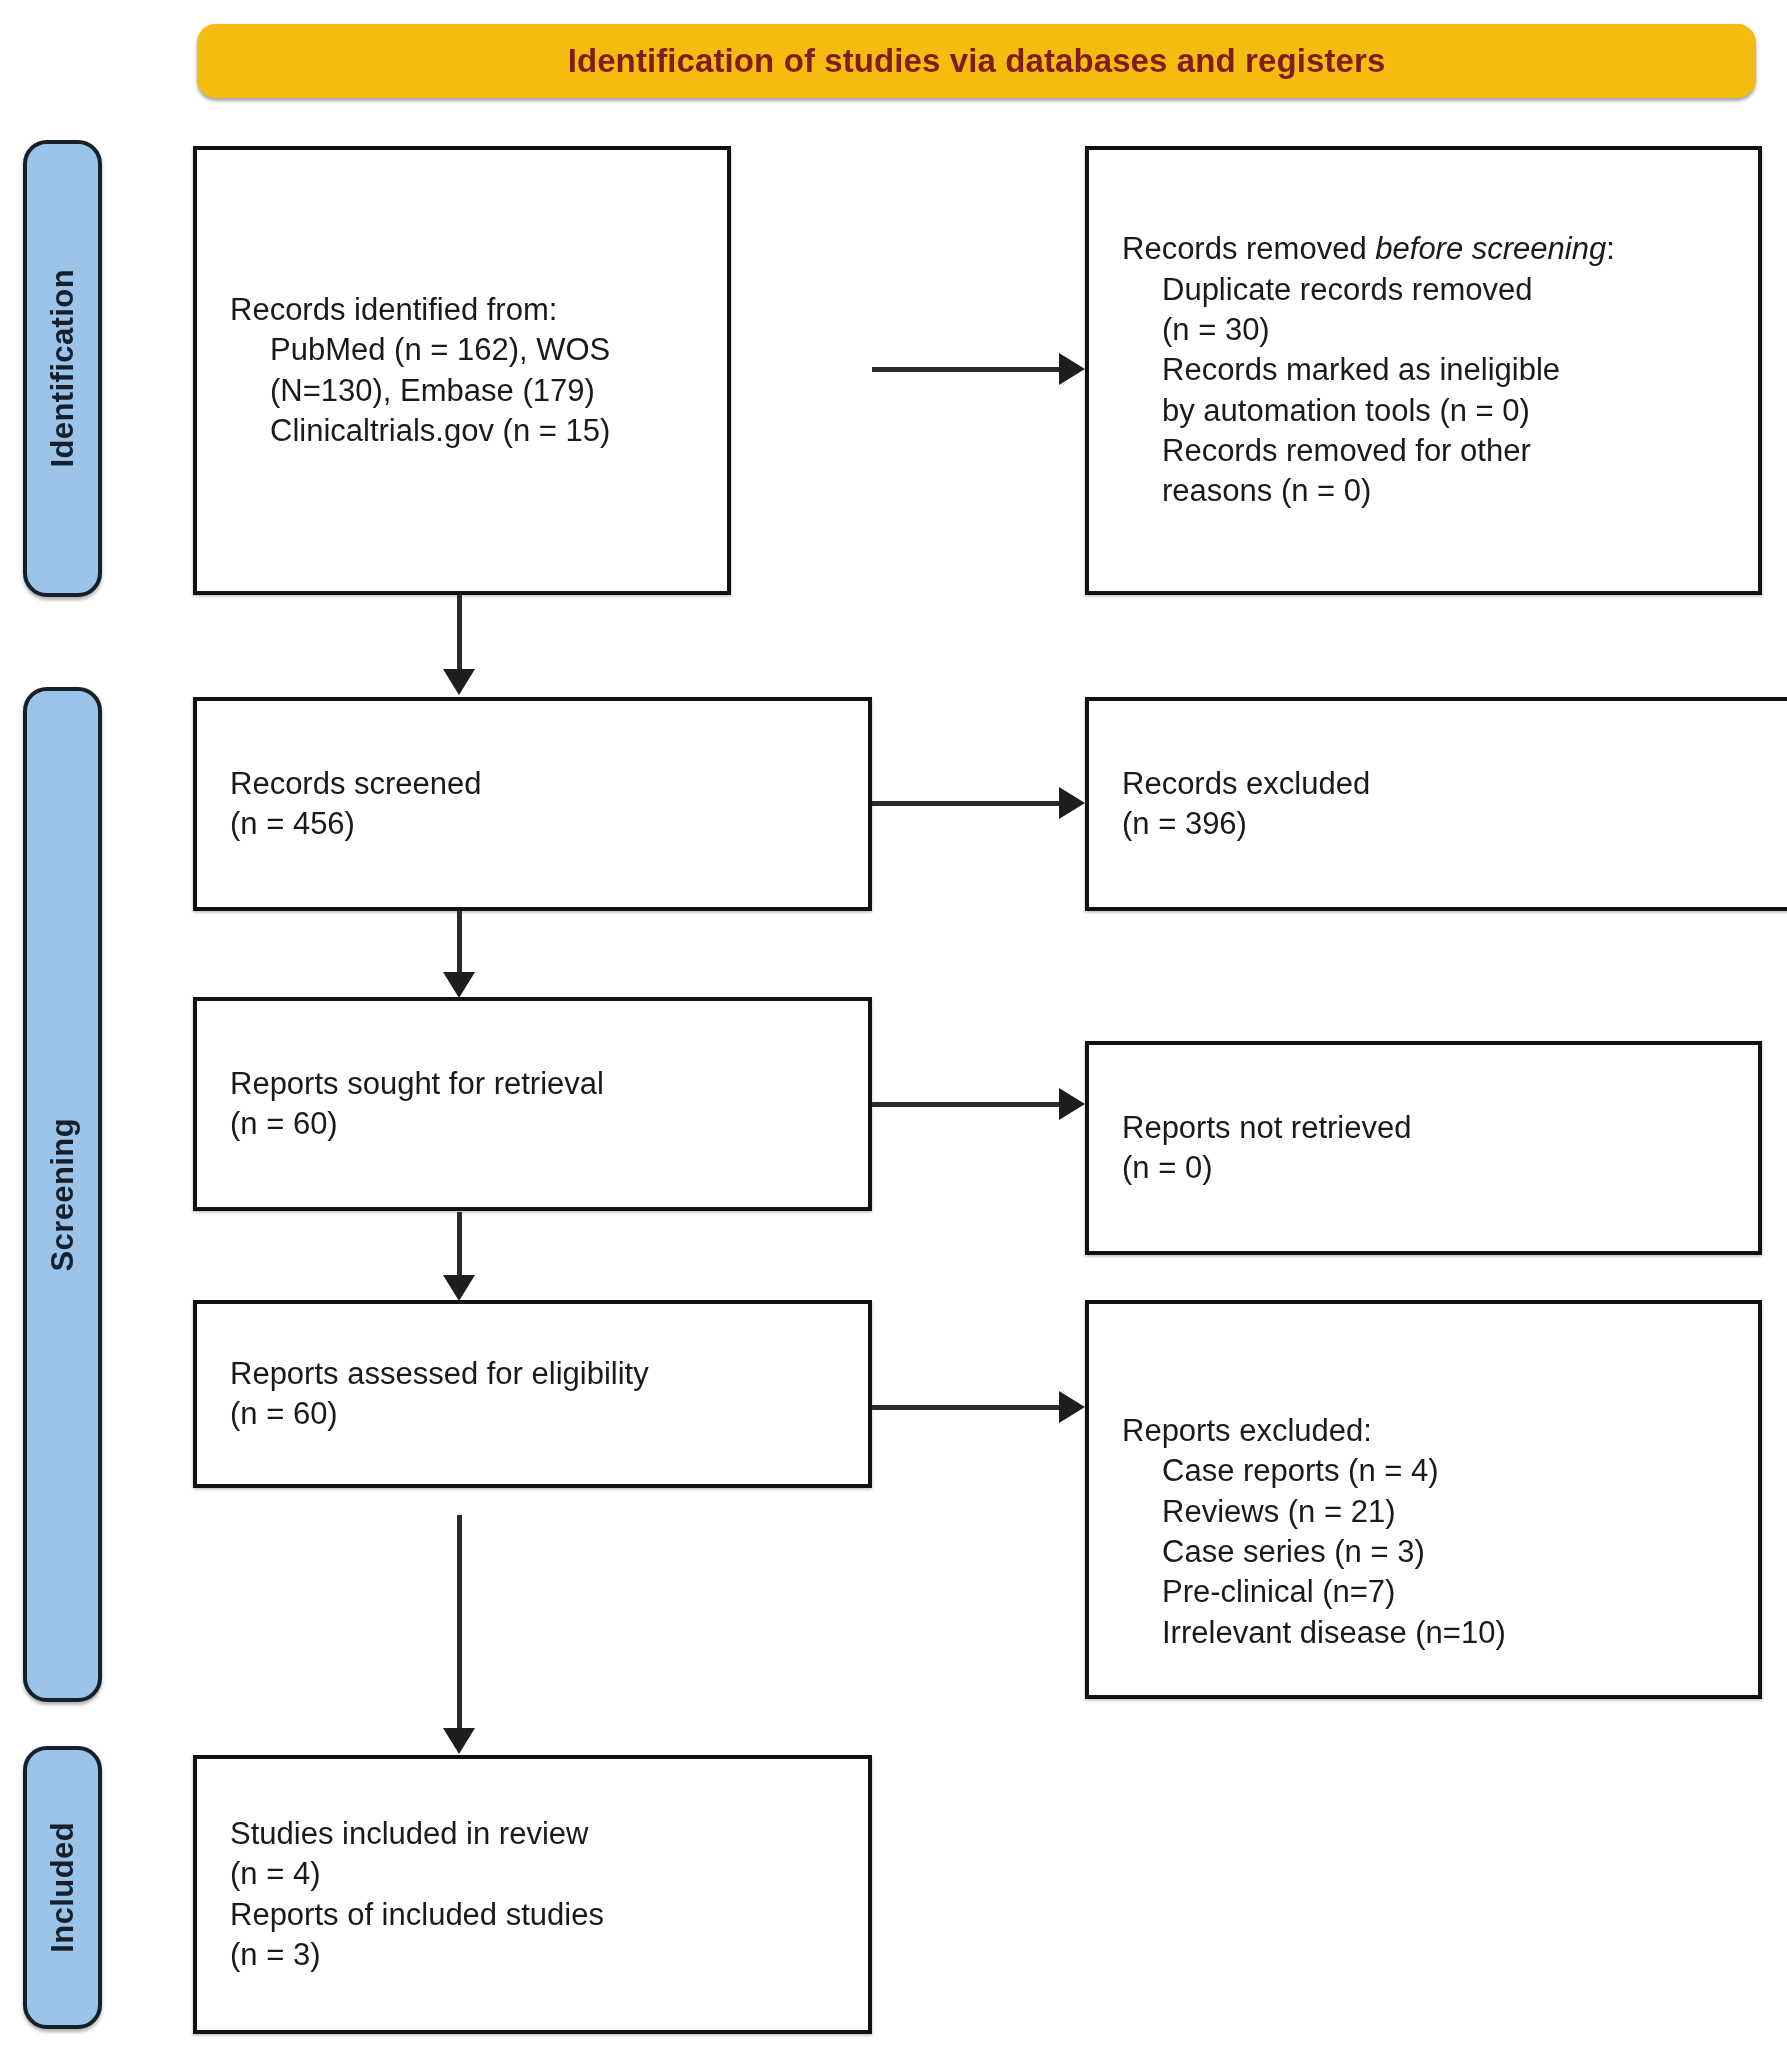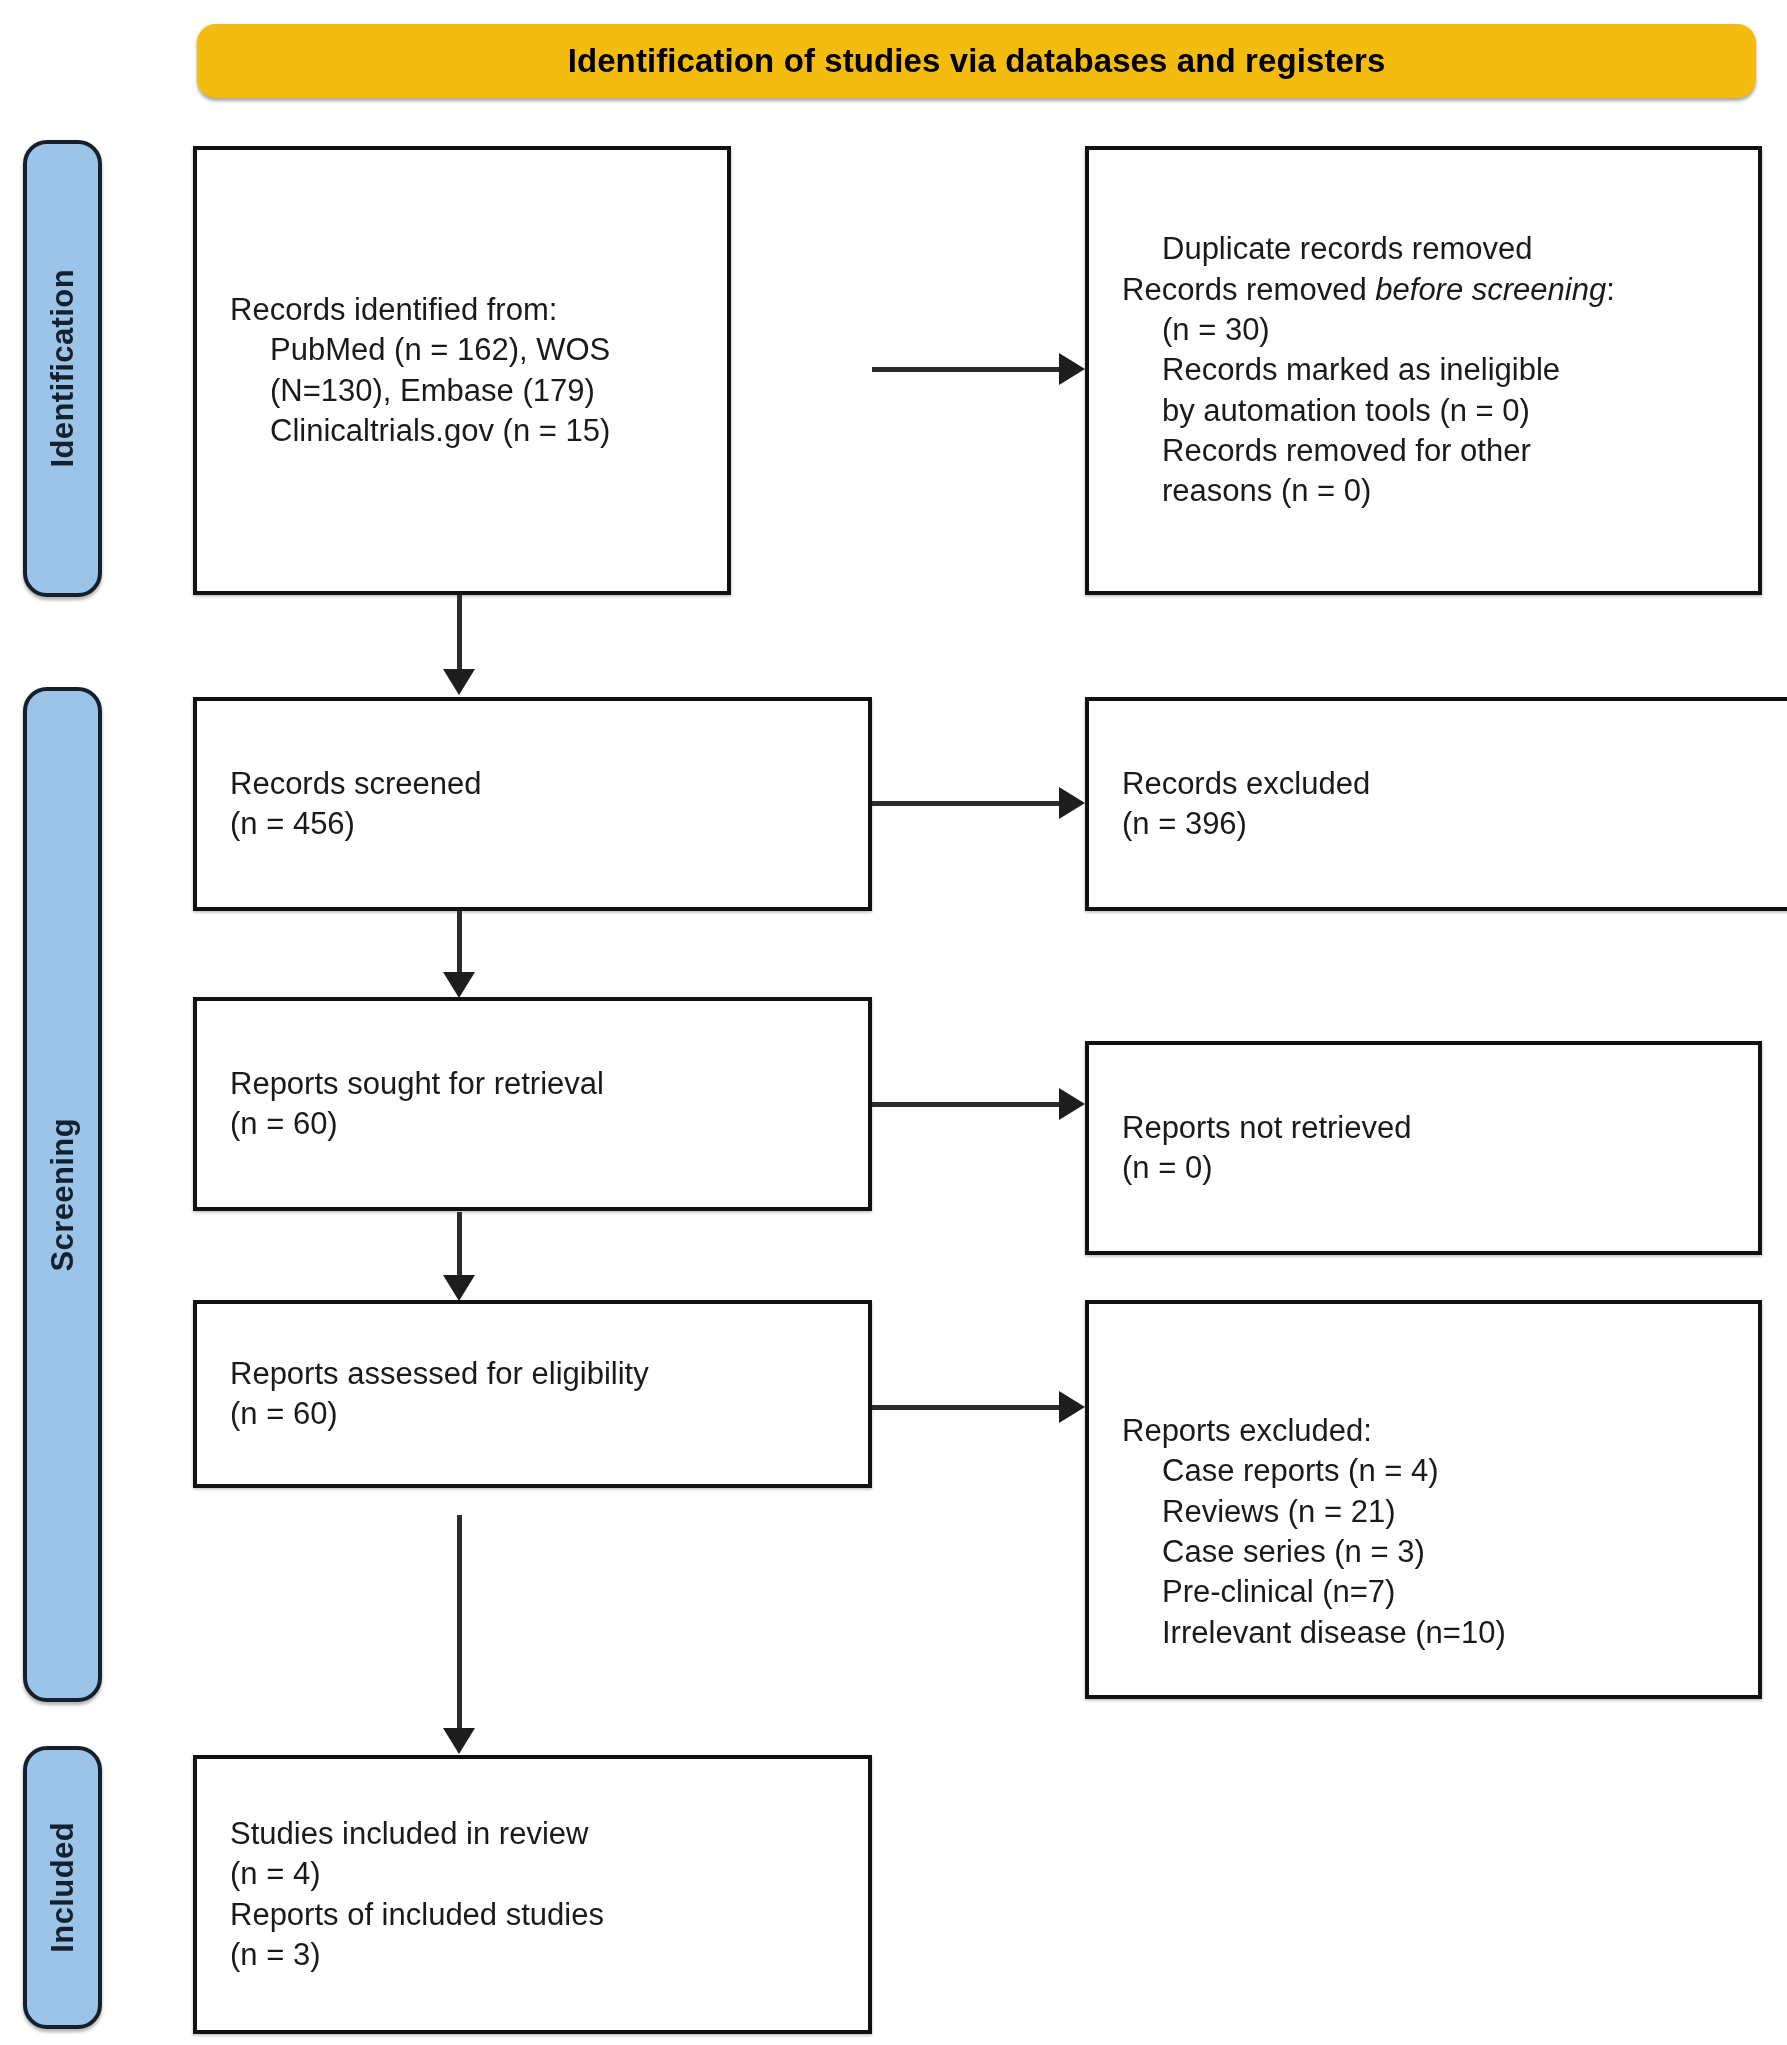--- a/index.html
+++ b/index.html
@@ -27,21 +27,21 @@
     background: #F5BC10;
     border-radius: 18.6px;
     display: flex;
     align-items: center;
     justify-content: center;
     box-shadow: 0 2.1px 3.6px rgba(0,0,0,0.35);
   }
   .banner-title {
     font-size: 33px;
     font-weight: bold;
-    color: #000000;
+    color: #7f1d1d;
     letter-spacing: 0.1px;
     text-align: center;
     line-height: 1.1;
   }
 
   
   .stage-bar {
     position: absolute;
     background: #9CC3E8;
     border: 4.3px solid #15202B;
@@ -151,22 +151,22 @@
     <div class="vcenter">
       <div class="box-text">Records identified from:</div>
       <div class="box-text ind">PubMed (n = 162), WOS</div>
       <div class="box-text ind">(N=130), Embase (179)</div>
       <div class="box-text ind">Clinicaltrials.gov (n = 15)</div>
     </div>
   </div>
 
   <div class="box" id="box-removed-before">
     <div class="vcenter">
+      <div class="box-text"><span>Records removed </span><span class="ital">before screening</span><span>:</span></div>
       <div class="box-text ind">Duplicate records removed</div>
-      <div class="box-text"><span>Records removed </span><span class="ital">before screening</span><span>:</span></div>
       <div class="box-text ind">(n = 30)</div>
       <div class="box-text ind">Records marked as ineligible</div>
       <div class="box-text ind">by automation tools (n = 0)</div>
       <div class="box-text ind">Records removed for other</div>
       <div class="box-text ind">reasons (n = 0)</div>
     </div>
   </div>
 
   <div class="arrow-line" style="left:872px; top:367px; width:187px; height:5px;"></div>
   <div class="arrow-head right" style="left:1059px; top:353px;"></div>

